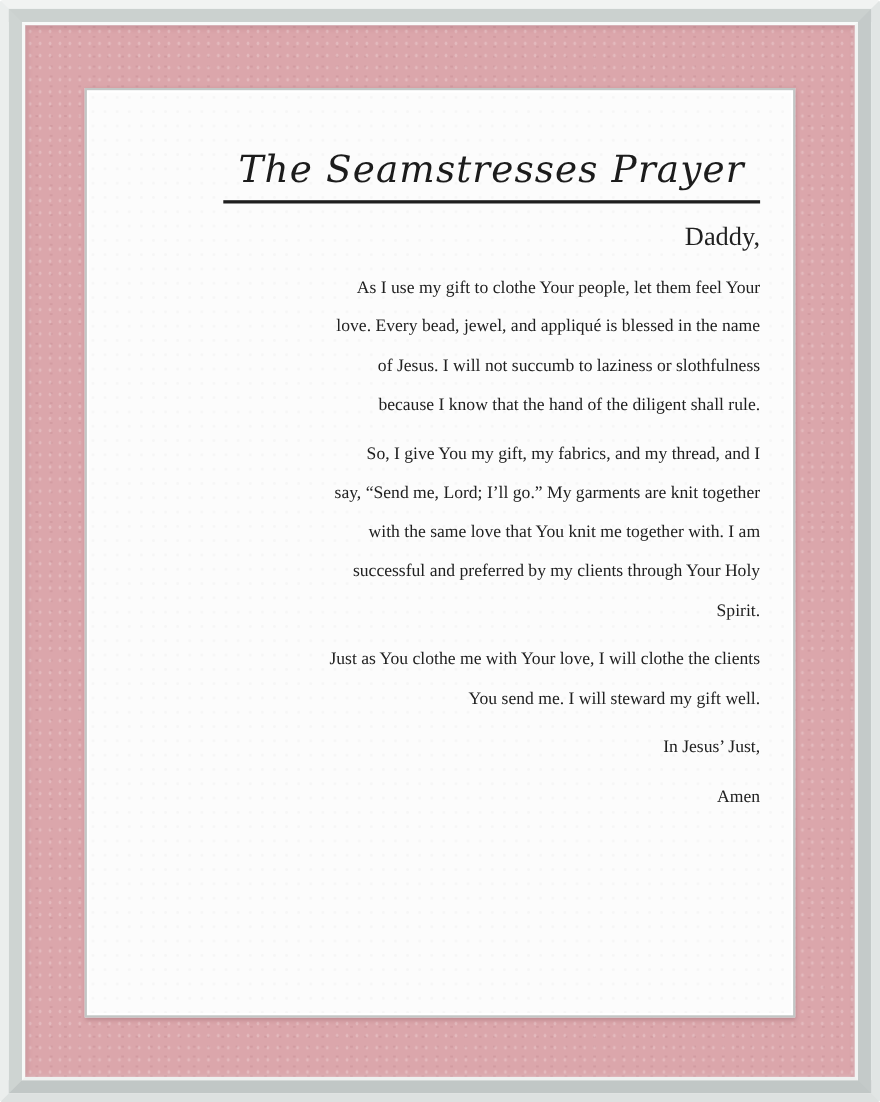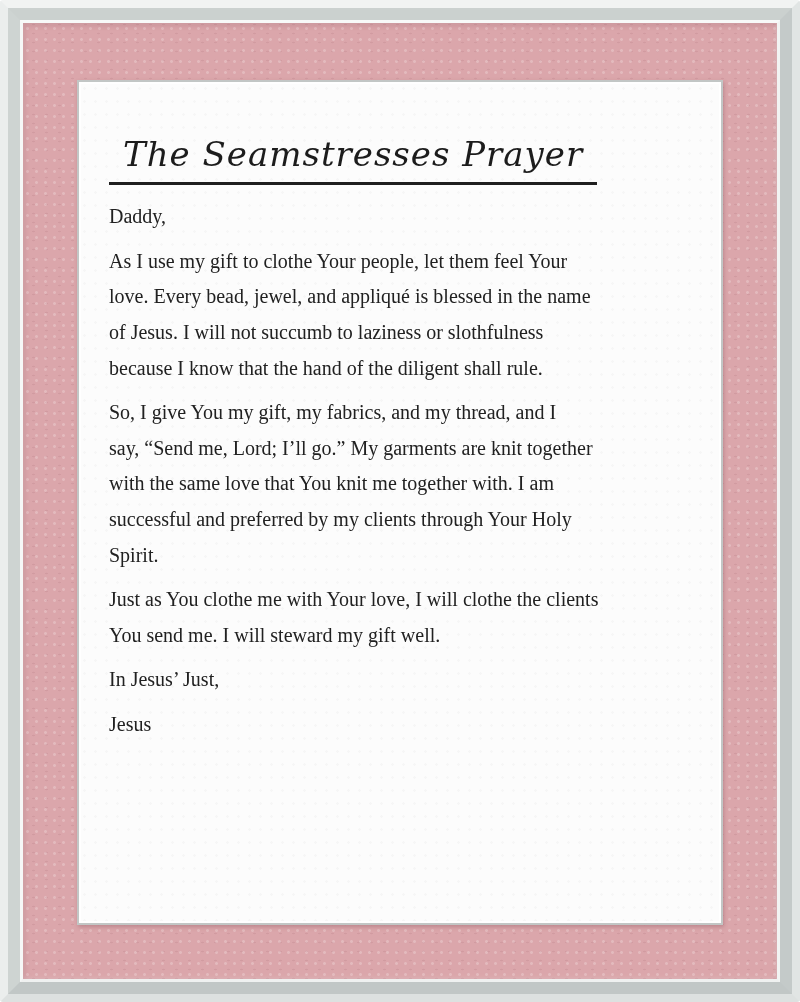--- a/index.html
+++ b/index.html
@@ -57,21 +57,21 @@
     width: 100%;
     height: 100%;
     box-sizing: border-box;
     background-color: #fcfcfc;
     background-image:
       radial-gradient(rgba(0,0,0,0.025) 1px, transparent 1.4px);
     background-size: 11px 13px;
     border: 2px solid #c2c6c5;
     box-shadow: inset 0 0 0 2px #ffffff, 1px 2px 4px rgba(100,45,55,0.25);
     padding: 48px 30px 30px 30px;
-    text-align: left;
+    text-align: right;
     color: #212121;
     font-family: "Liberation Serif", "DejaVu Serif", serif;
   }
 
   .title {
     margin: 0;
     font-family: "DejaVu Serif", serif;
     font-style: italic;
     font-weight: normal;
     font-size: 34px;
@@ -80,27 +80,27 @@
     letter-spacing: 1px;
   }
   .title .title-text {
     display: inline-block;
     border-bottom: 3px solid #1f1f1f;
     padding: 0 14px 3px 14px;
   }
 
   .salutation {
     margin: 14px 0 0 0;
-    font-size: 20px;
+    font-size: 24px;
     line-height: 35.6px;
   }
 
   .para {
     margin: 9px 0 0 0;
-    font-size: 20px;
+    font-size: 16px;
     line-height: 35.6px;
     white-space: pre-line;
   }
 </style>
 </head>
 <body>
 
 <div class="frame-outer">
   <div class="frame-mid">
     <div class="frame-lip">
@@ -120,19 +120,19 @@
 say, “Send me, Lord; I’ll go.” My garments are knit together
 with the same love that You knit me together with. I am
 successful and preferred by my clients through Your Holy
 Spirit.</p>
 
           <p class="para">Just as You clothe me with Your love, I will clothe the clients
 You send me. I will steward my gift well.</p>
 
           <p class="para">In Jesus’ Just,</p>
 
-          <p class="para">Jesus</p>
+          <p class="para">Amen</p>
 
         </div>
       </div>
     </div>
   </div>
 </div>
 
 </body></html>

